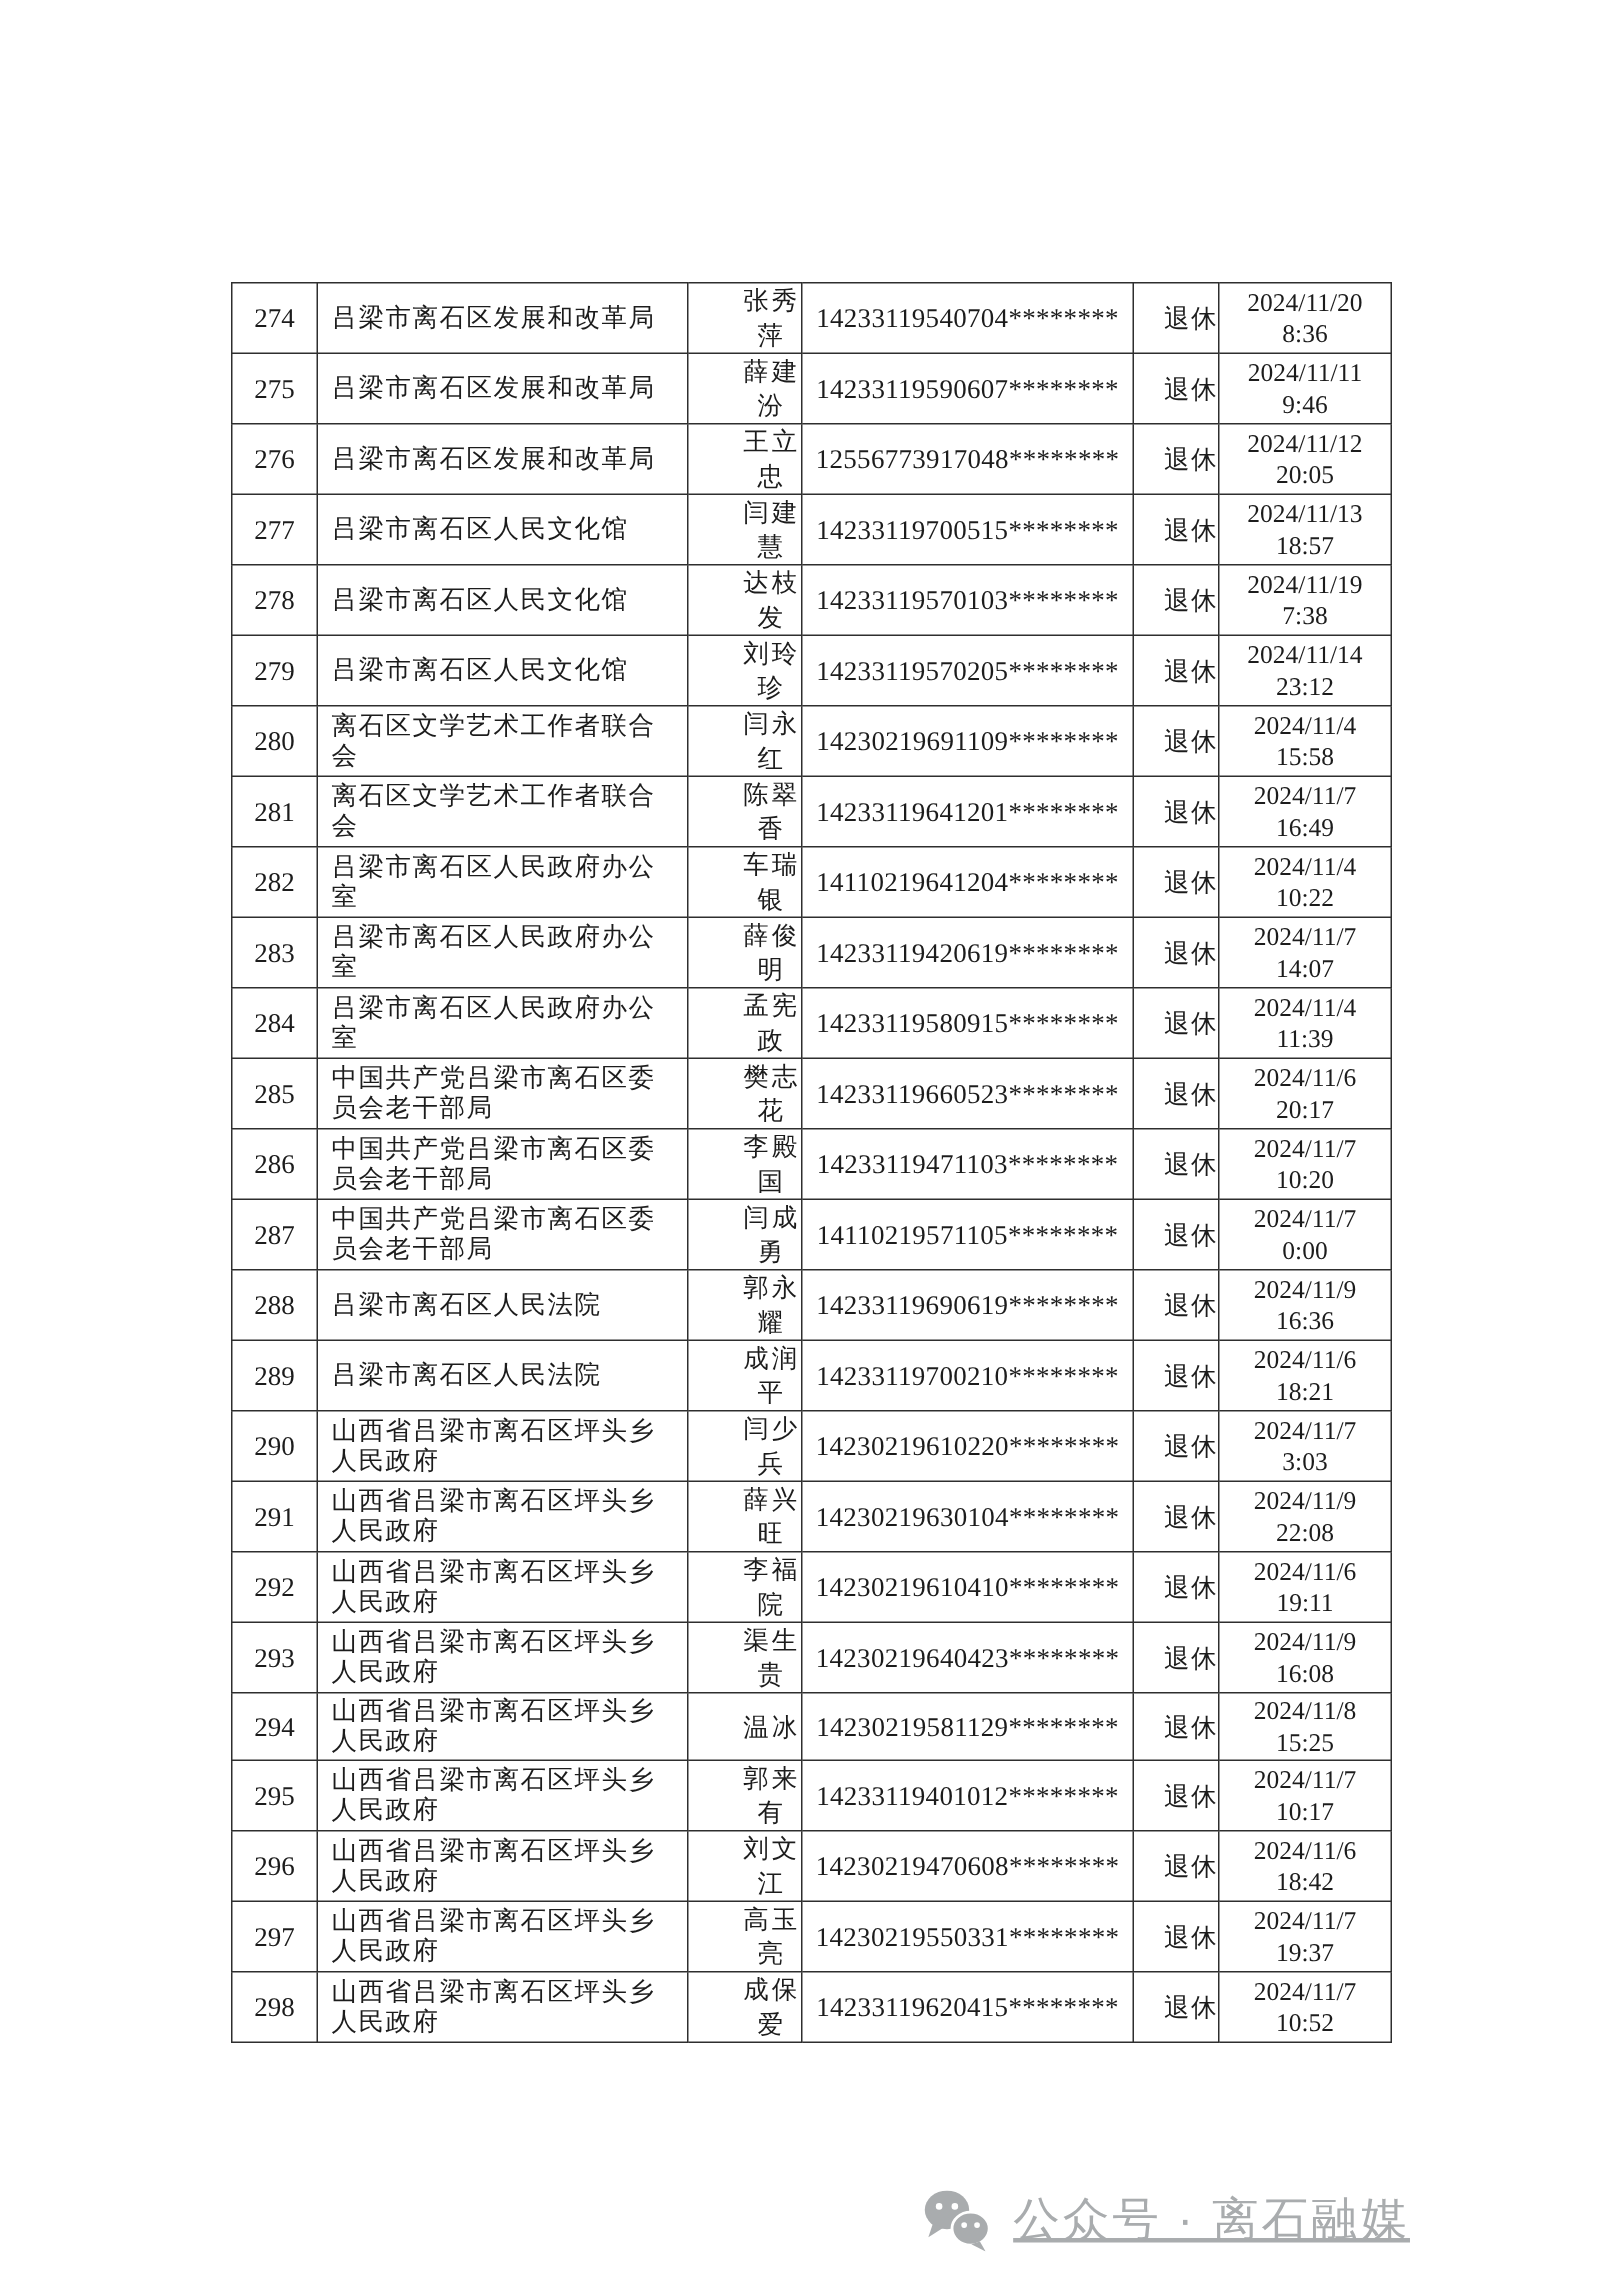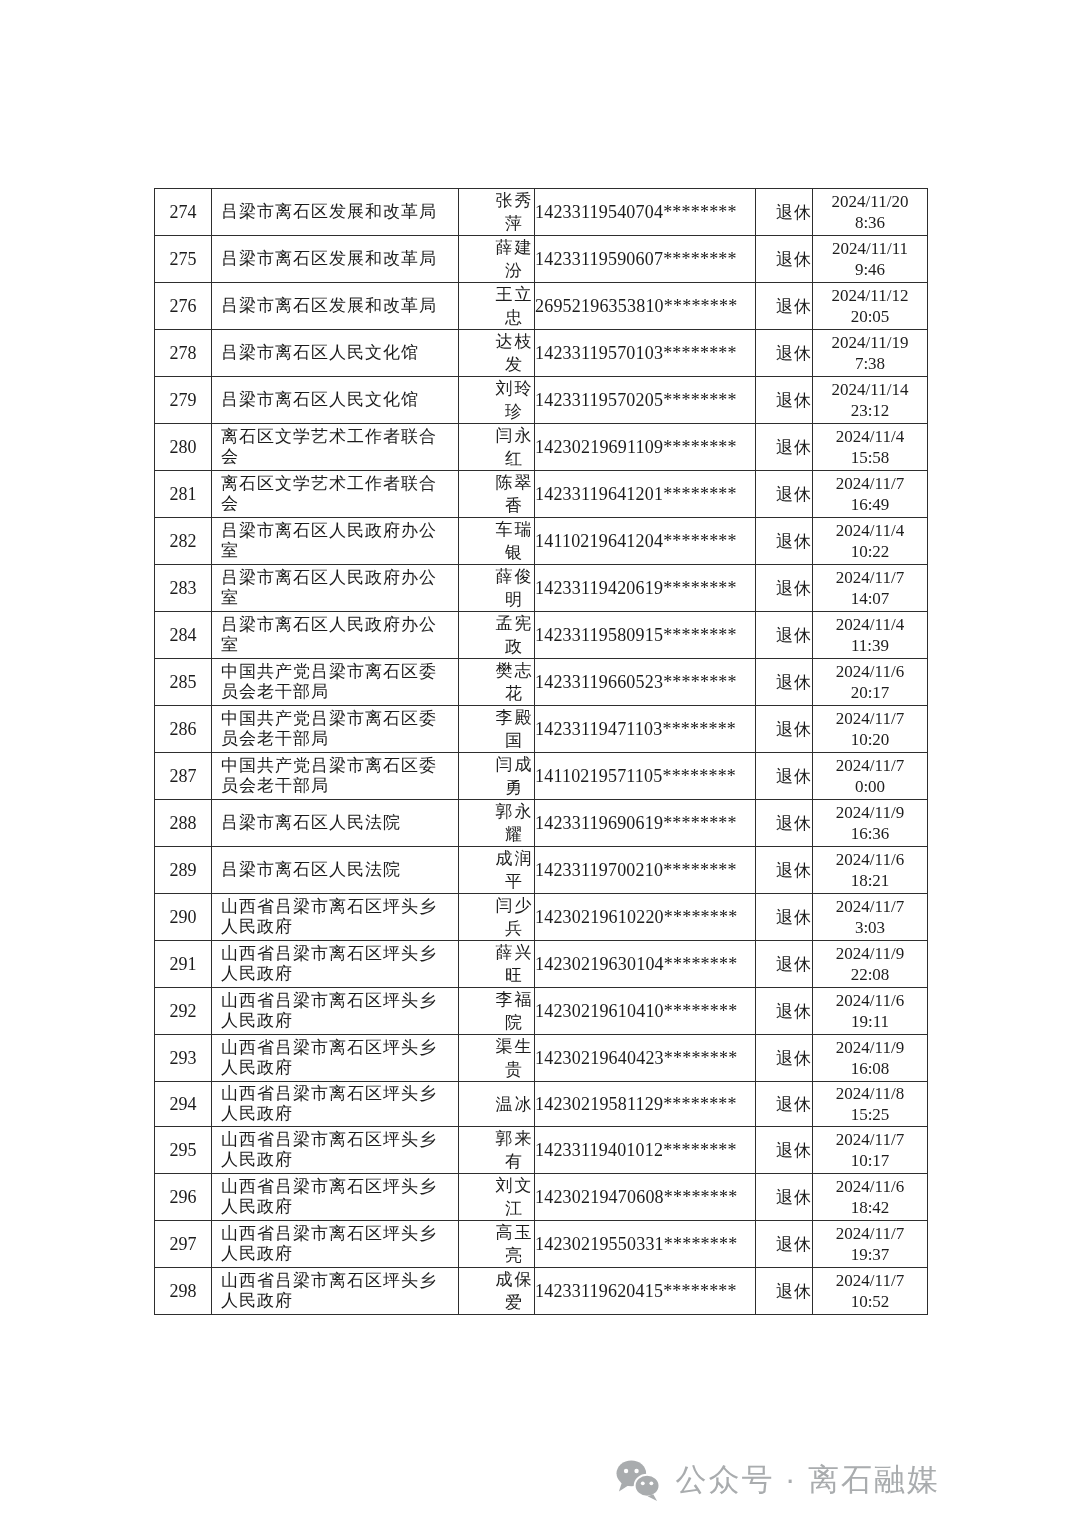--- a/index.html
+++ b/index.html
@@ -46,21 +46,21 @@
     text-align: left;
     margin-top: 48px;
   }
   td.name-cell {
     text-align: center;
     font-size: 17px;
     letter-spacing: 2px;
     padding-left: 36px;
   }
   td.id-cell {
-    text-align: left;
+    text-align: center;
     font-size: 18px;
     letter-spacing: 0.2px;
     white-space: nowrap;
     margin-top: 20px;
   }
   td.status-cell {
     text-align: right;
     font-size: 17px;
     letter-spacing: 1px;
   }
@@ -76,20 +76,21 @@
     right: 36px;
     height: 56px;
     display: flex;
     align-items: center;
     gap: 14px;
     font-family: "Liberation Sans", "DejaVu Sans", sans-serif;
     font-size: 31px;
     letter-spacing: 2px;
     color: #a9acae;
     user-select: none;
+    text-decoration: underline;
   }
   .watermark .wm-icon { display: block; flex: 0 0 auto; }
 </style>
 </head>
 <body>
 
 <div class="page">
 
   <table class="retiree-table">
     <colgroup>
@@ -122,28 +123,39 @@
       <td class="dt-cell">
         <div>2024/11/11</div>
         <div>9:46</div>
       </td>
     </tr>
 
     <tr>
       <td class="no-cell">276</td>
       <td class="org-cell">吕梁市离石区发展和改革局</td>
       <td class="name-cell">王立忠</td>
-      <td class="id-cell">26952196353810********</td>
+      <td class="id-cell">12556773917048********</td>
       <td class="status-cell">退休</td>
       <td class="dt-cell">
         <div>2024/11/12</div>
         <div>20:05</div>
       </td>
     </tr>
 
+    <tr>
+      <td class="no-cell">277</td>
+      <td class="org-cell">吕梁市离石区人民文化馆</td>
+      <td class="name-cell">闫建慧</td>
+      <td class="id-cell">14233119700515********</td>
+      <td class="status-cell">退休</td>
+      <td class="dt-cell">
+        <div>2024/11/13</div>
+        <div>18:57</div>
+      </td>
+    </tr>
 
     <tr>
       <td class="no-cell">278</td>
       <td class="org-cell">吕梁市离石区人民文化馆</td>
       <td class="name-cell">达枝发</td>
       <td class="id-cell">14233119570103********</td>
       <td class="status-cell">退休</td>
       <td class="dt-cell">
         <div>2024/11/19</div>
         <div>7:38</div>

